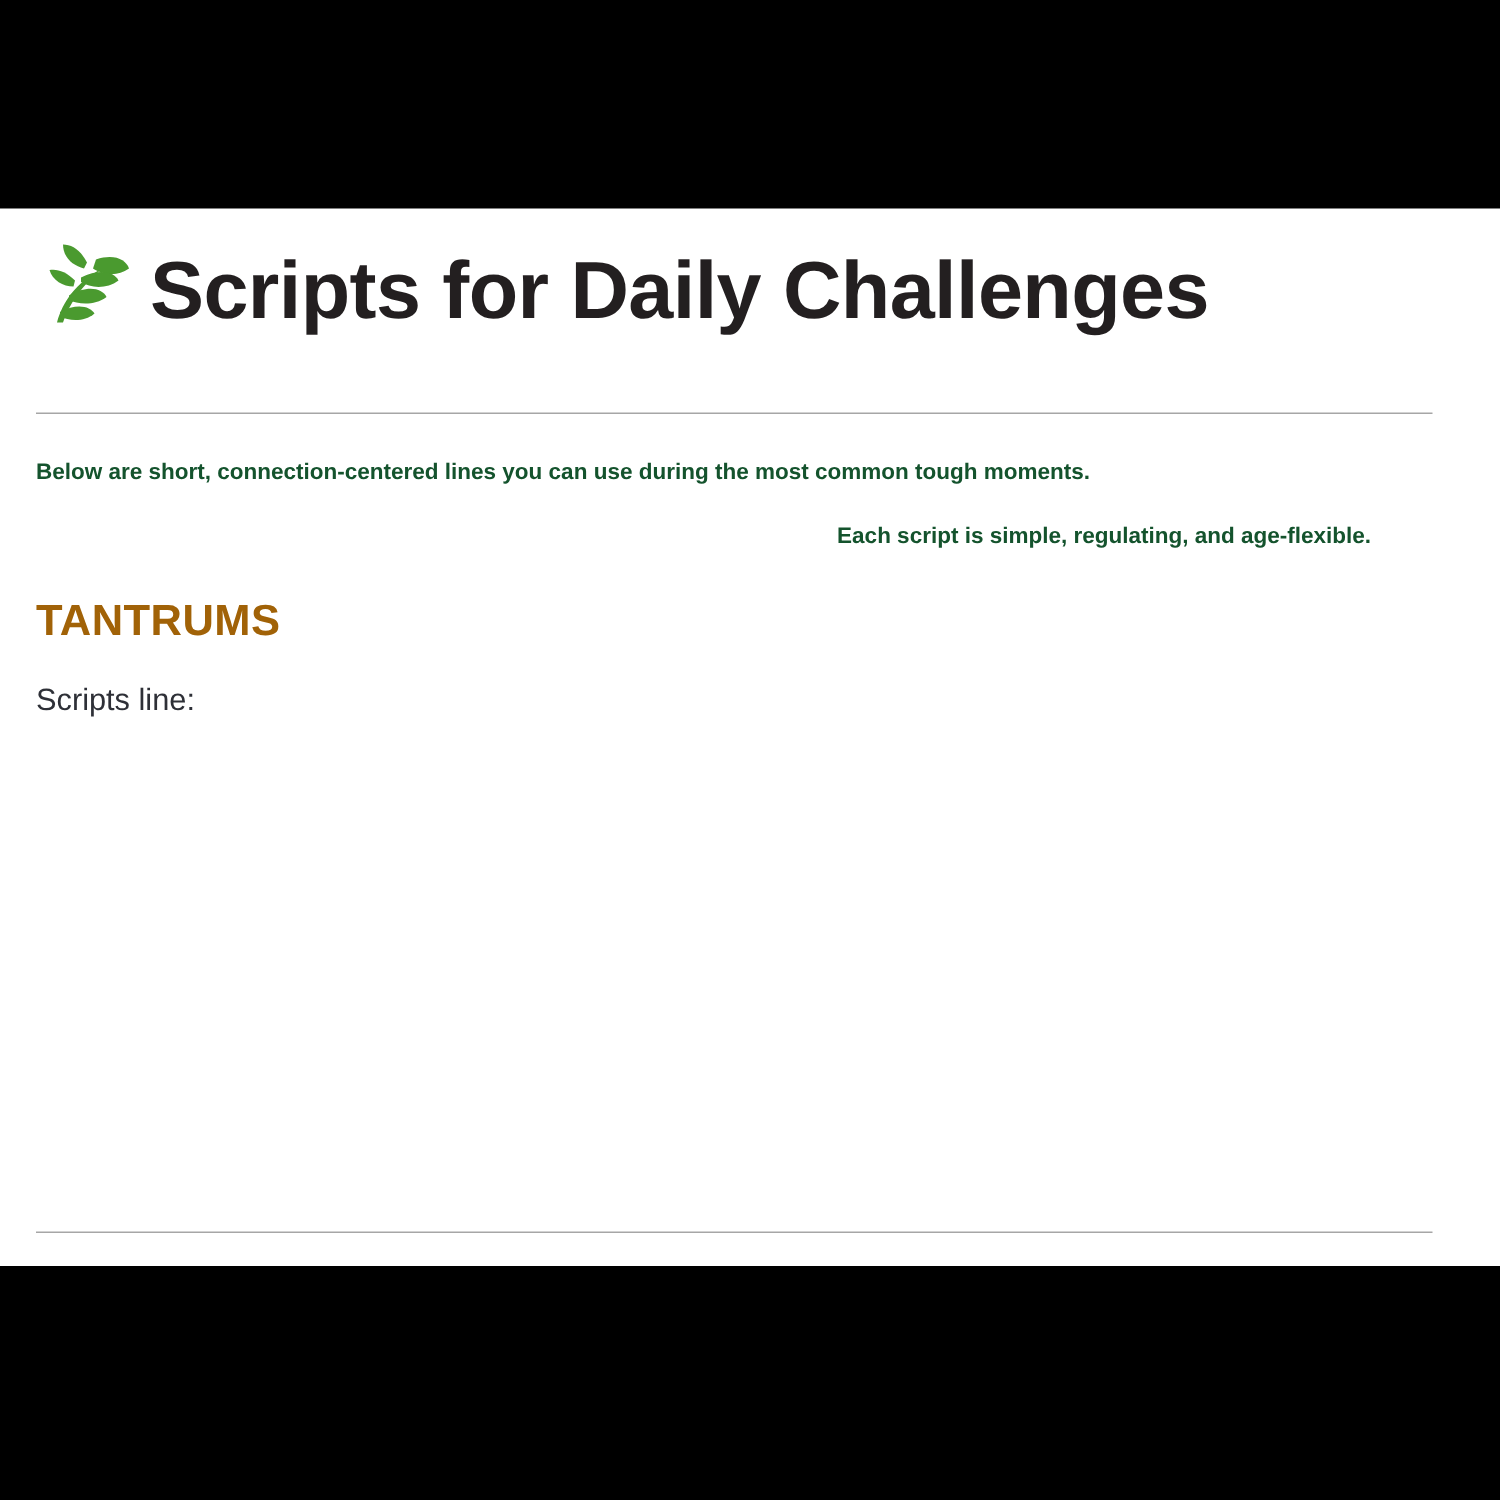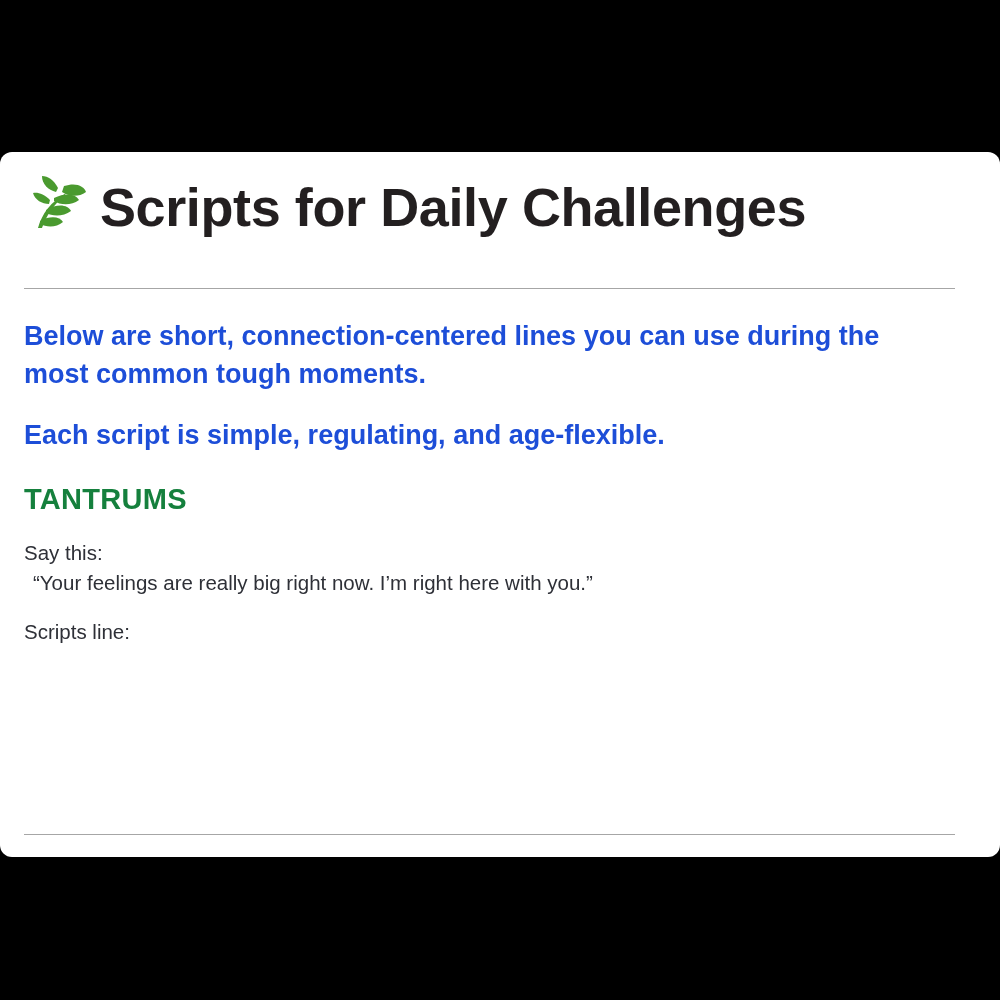--- a/index.html
+++ b/index.html
@@ -9,25 +9,24 @@
   }
   body {
     width: 1000px;
     height: 1000px;
     overflow: hidden;
     font-family: "Liberation Sans", sans-serif;
   }
   .page-frame {
     position: absolute;
     left: 0;
-    top: 152px;
+    top: 139px;
     width: 1000px;
     height: 705px;
     background: #ffffff;
-    border-radius: 12px;
   }
   .page-inner {
     position: relative;
     width: 100%;
     height: 100%;
     box-sizing: border-box;
     padding: 0 45px 0 24px;
   }
   .doc-header {
     display: flex;
@@ -64,35 +63,36 @@
     left: 24px;
     right: 45px;
     bottom: 22px;
     margin: 0;
   }
   .body-block {
     margin-top: 28px;
     color: #1c1c1c;
   }
   p.intro {
-    font-size: 27px;
+    font-size: 15px;
     font-weight: bold;
     line-height: 1.42;
     margin: 12px 0 22px 0;
-    color: #1d4ed8;
+    color: #14532d;
     max-width: 890px;
   }
   p.intro.second {
     margin-bottom: 30px;
+    text-align: right;
   }
   h2.section-heading {
     font-size: 29px;
     font-weight: bold;
     letter-spacing: 0.3px;
-    color: #15803d;
+    color: #a16207;
     margin: 0 0 22px 0;
     line-height: 1.1;
   }
   .script-group {
     margin-bottom: 20px;
   }
   .script-label {
     font-size: 20.5px;
     color: #2e3037;
     line-height: 1.45;
@@ -130,24 +130,20 @@
     </div>
 
     <div class="rule top"></div>
 
     <div class="body-block">
       <p class="intro">Below are short, connection-centered lines you can use during the most common tough moments.</p>
       <p class="intro second">Each script is simple, regulating, and age-flexible.</p>
 
       <h2 class="section-heading">TANTRUMS</h2>
 
-      <div class="script-group">
-        <p class="script-label">Say this:</p>
-        <p class="script-quote">“Your feelings are really big right now. I’m right here with you.”</p>
-      </div>
 
 
       <div class="script-group">
         <p class="script-label">Scripts line:</p>
       </div>
     </div>
 
     <div class="rule bottom"></div>
 
   </div>

